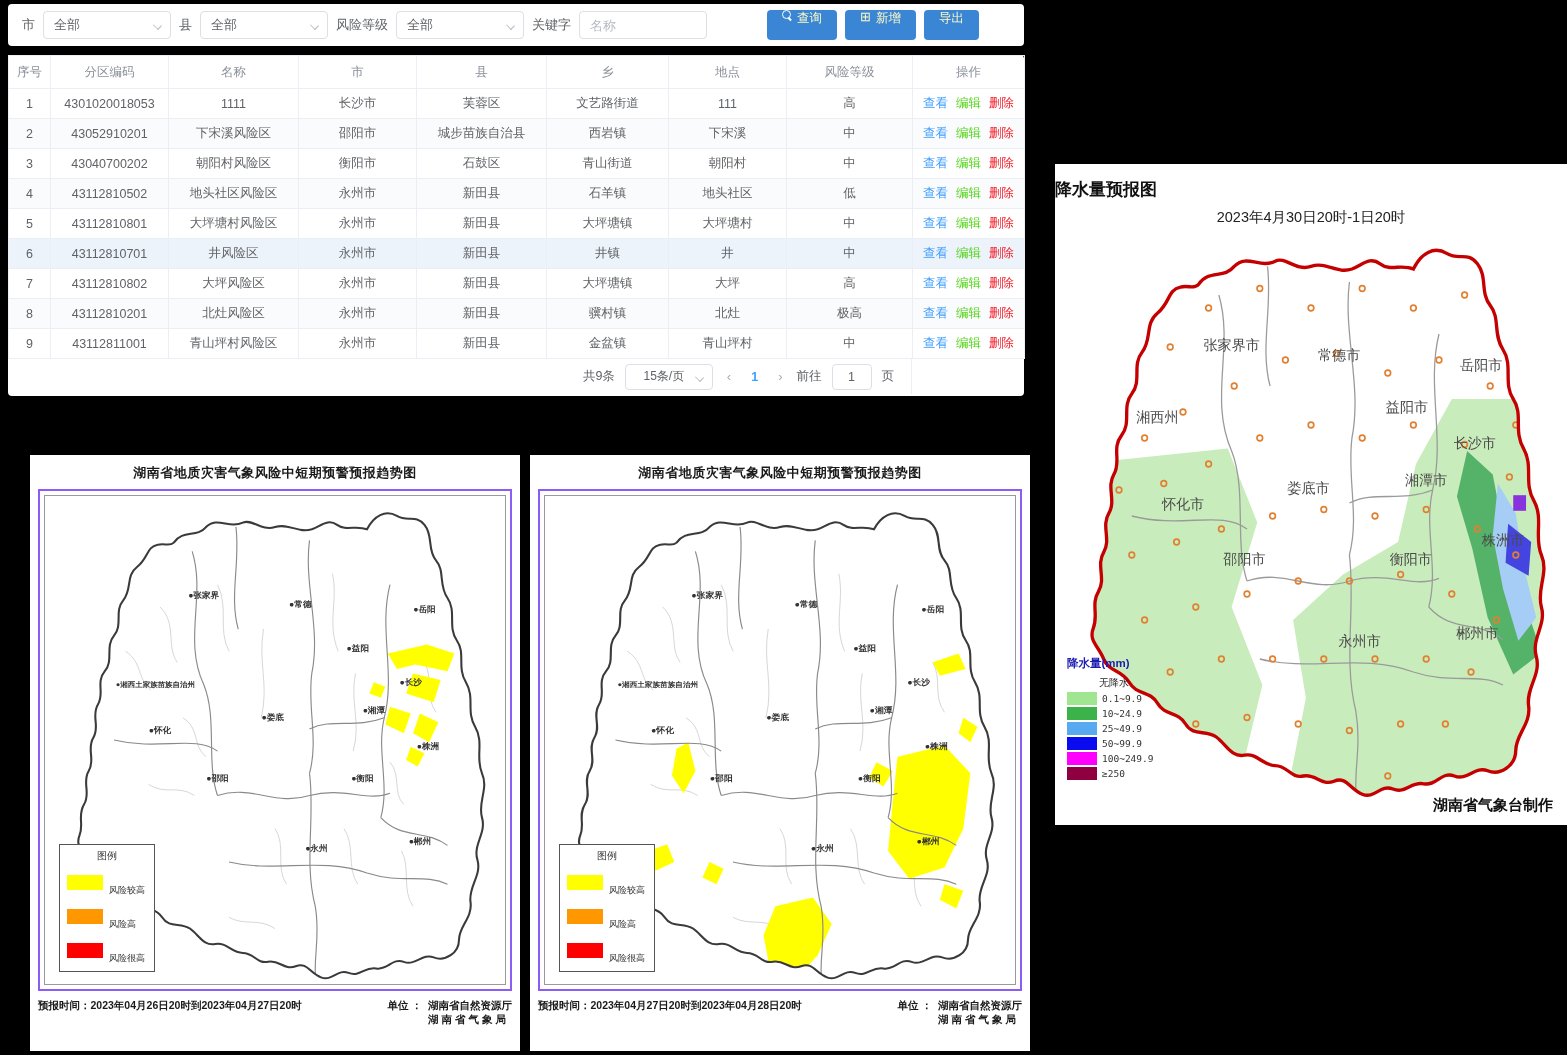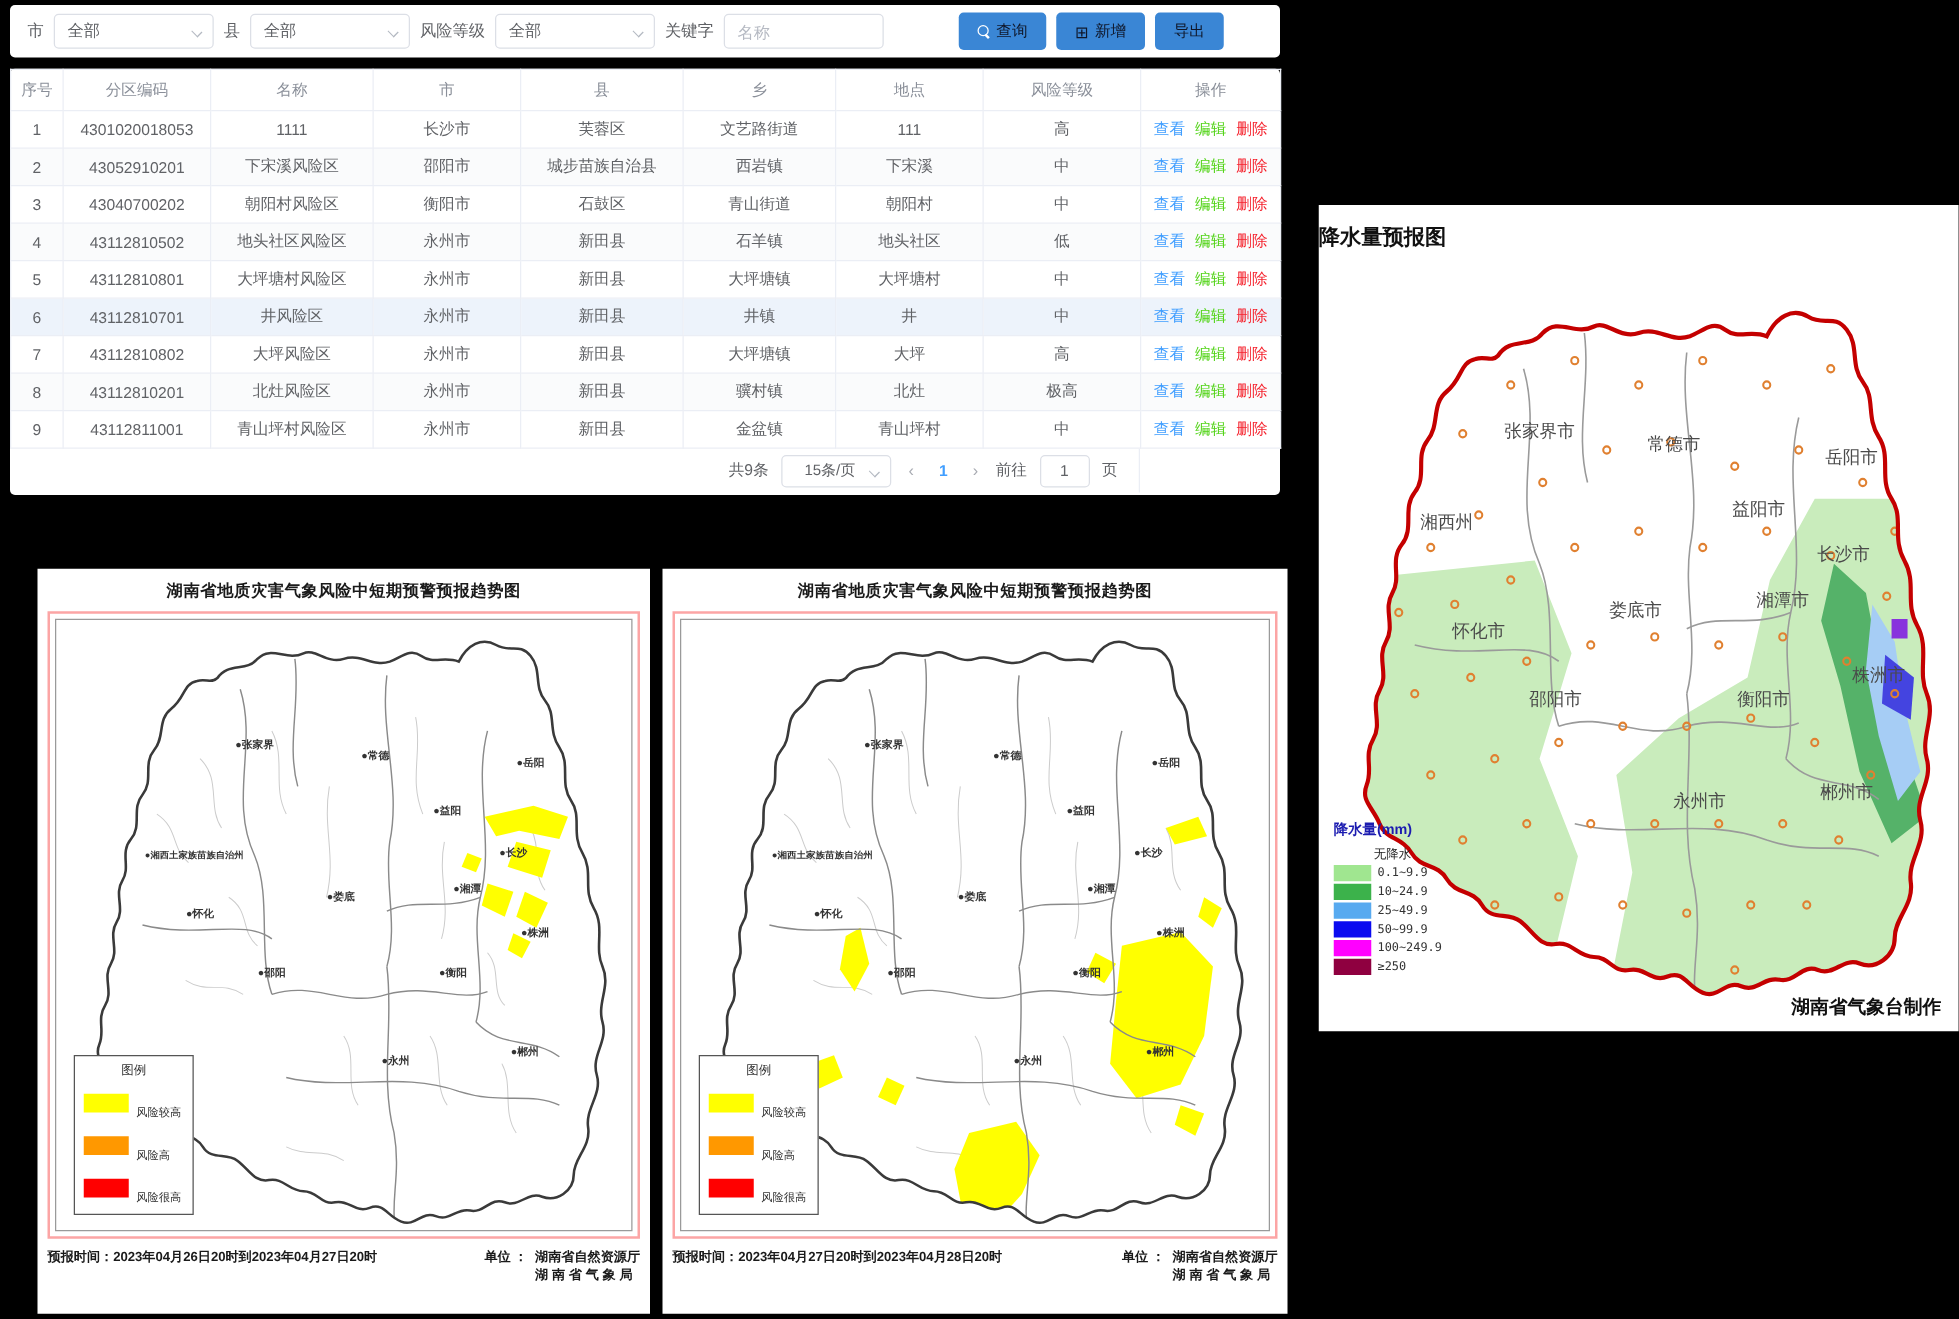--- a/index.html
+++ b/index.html
@@ -8,22 +8,22 @@
   
   .filter-card { position:absolute; left:8px; top:4px; width:1016px; height:42px; background:#fff; border-radius:4px;
     display:flex; align-items:center; padding:0 14px; gap:8px; box-shadow:0 1px 4px rgba(0,0,0,.35); }
   .flabel { font-size:13px; color:#606266; white-space:nowrap; }
   .sel { position:relative; height:28px; border:1px solid #dcdfe6; border-radius:4px; background:#fff;
     display:flex; align-items:center; padding:0 22px 0 10px; font-size:13px; color:#606266; cursor:pointer; }
   .sel.w1{width:128px}.sel.w2{width:128px}.sel.w3{width:128px}
   .chev { position:absolute; right:9px; top:10px; width:7px; height:7px; border-right:1.5px solid #b4b9c2; border-bottom:1.5px solid #b4b9c2; transform:rotate(45deg) scale(1,.8); }
   .kw { height:28px; width:128px; border:1px solid #dcdfe6; border-radius:4px; font-size:13px; padding:0 10px; color:#606266; outline:none; }
   .kw::placeholder { color:#b6bac3; }
-  .btn { height:30px; border:none; border-radius:4px; background:#3a86d5; color:#0f172a; font-size:12.5px; padding:0 15px;
-    display:flex; align-items:center; gap:5px; cursor:pointer; font-family:inherit; }
+  .btn { height:30px; border:none; border-radius:4px; background:#3a86d5; color:#fef9c3; font-size:12.5px; padding:0 15px;
+    display:flex; align-items:flex-start; gap:5px; cursor:pointer; font-family:inherit; }
   .btn.first { margin-left:52px; }
   .mag { position:relative; width:10px; height:10px; display:inline-block; }
   .mag::before { content:''; position:absolute; left:0; top:0; width:7px; height:7px; border:1.4px solid #fff; border-radius:50%; }
   .mag::after { content:''; position:absolute; left:7px; top:7px; width:4px; height:1.6px; background:#fff; transform:rotate(45deg); transform-origin:0 0; }
   .plus { font-size:13px; line-height:1; }
 
   
   .table-card { position:absolute; left:8px; top:55px; width:1016px; height:341px; background:#fff; border-radius:4px; box-shadow:0 1px 4px rgba(0,0,0,.35); }
   table.risk { width:100%; border-collapse:collapse; table-layout:fixed; }
   .risk th,.risk td { border:1px solid #ebeef5; text-align:center; font-size:12.5px; overflow:hidden; white-space:nowrap; }
@@ -40,21 +40,21 @@
   .pag-sel .chev{ top:9px; }
   .pag-arrow { color:#a8abb2; font-size:13px; cursor:pointer; padding:0 4px; }
   .pag-cur { color:#409eff; font-weight:bold; padding:0 6px; cursor:pointer; }
   .goto-in { width:40px; height:26px; border:1px solid #dcdfe6; border-radius:4px; text-align:center; font-size:12.5px; color:#606266; outline:none; }
 
   
   .map-fig { position:absolute; top:455px; height:596px; background:#fff; }
   .map-fig.f0 { left:30px; width:490px; }
   .map-fig.f1 { left:530px; width:500px; }
   .fig-title { text-align:center; font-weight:bold; font-size:13px; color:#1a1a1a; padding-top:9px; letter-spacing:.5px; }
-  .fig-frame { position:absolute; left:8px; right:8px; top:34px; bottom:60px; border:2px solid #fca5a5; padding:4px; }
+  .fig-frame { position:absolute; left:8px; right:8px; top:34px; bottom:60px; border:2px solid #8b5cf6; padding:4px; }
   .fig-inner { position:relative; width:100%; height:100%; border:1px solid #9a9a9a; }
   .fig-inner svg { position:absolute; left:0; top:0; width:100%; height:100%; }
   .tlegend { position:absolute; left:14px; bottom:12px; width:96px; background:#fff; border:1px solid #555; padding:4px 7px 6px; z-index:2; }
   .tlegend .lt { text-align:center; font-size:10px; color:#333; margin-bottom:3px; }
   .lrow { display:flex; align-items:center; gap:6px; margin-top:4px; }
   .lsw { width:36px; height:15px; flex:0 0 auto; }
   .llab { font-size:9px; color:#333; white-space:nowrap;margin-top:17px; }
   .fig-foot { position:absolute; left:8px; right:8px; bottom:24px; display:flex; justify-content:space-between; align-items:flex-start; font-size:10.5px; font-weight:bold; color:#1a1a1a; }
   .unit-wrap { display:flex; gap:6px; }
   .unit-lines div:nth-child(2){ letter-spacing:3px; }
@@ -421,20 +421,21 @@
       <span class="unit-lines">
           <div>湖南省自然资源厅</div>
           <div>湖南省气象局</div>
         </span>
     </span>
   </div>
 </div>
 
 <div class="precip">
   <div class="p-title">降水量预报图</div>
+  <div class="p-sub">2023年4月30日20时-1日20时</div>
   <svg class="pmap precip-svg" viewBox="0 0 400 440" preserveAspectRatio="none">
     <use href="#hunanPath" fill="#ffffff" stroke="none"></use>
     <g clip-path="url(#hclip)">
       <g>
         <path fill="#c9ecbc" d="M18,180 L135,168 L158,225 L138,290 L162,350 L140,440 L20,440 Z"></path>
         <path fill="#c9ecbc" d="M180,440 L196,360 L186,300 L225,265 L268,240 L282,180 L310,130 L386,130 L386,440 Z"></path>
         <path fill="#55b269" d="M322,170 L342,188 L352,240 L368,290 L380,325 L358,342 L338,298 L326,245 L314,205 Z"></path>
         <path fill="#a6cdf5" d="M346,195 L360,218 L366,258 L376,298 L362,316 L350,276 L342,235 Z"></path>
         <path fill="#4444e0" d="M354,226 L372,240 L370,266 L352,256 Z"></path>
         <rect fill="#8833dd" x="358" y="204" width="10" height="12"></rect>

